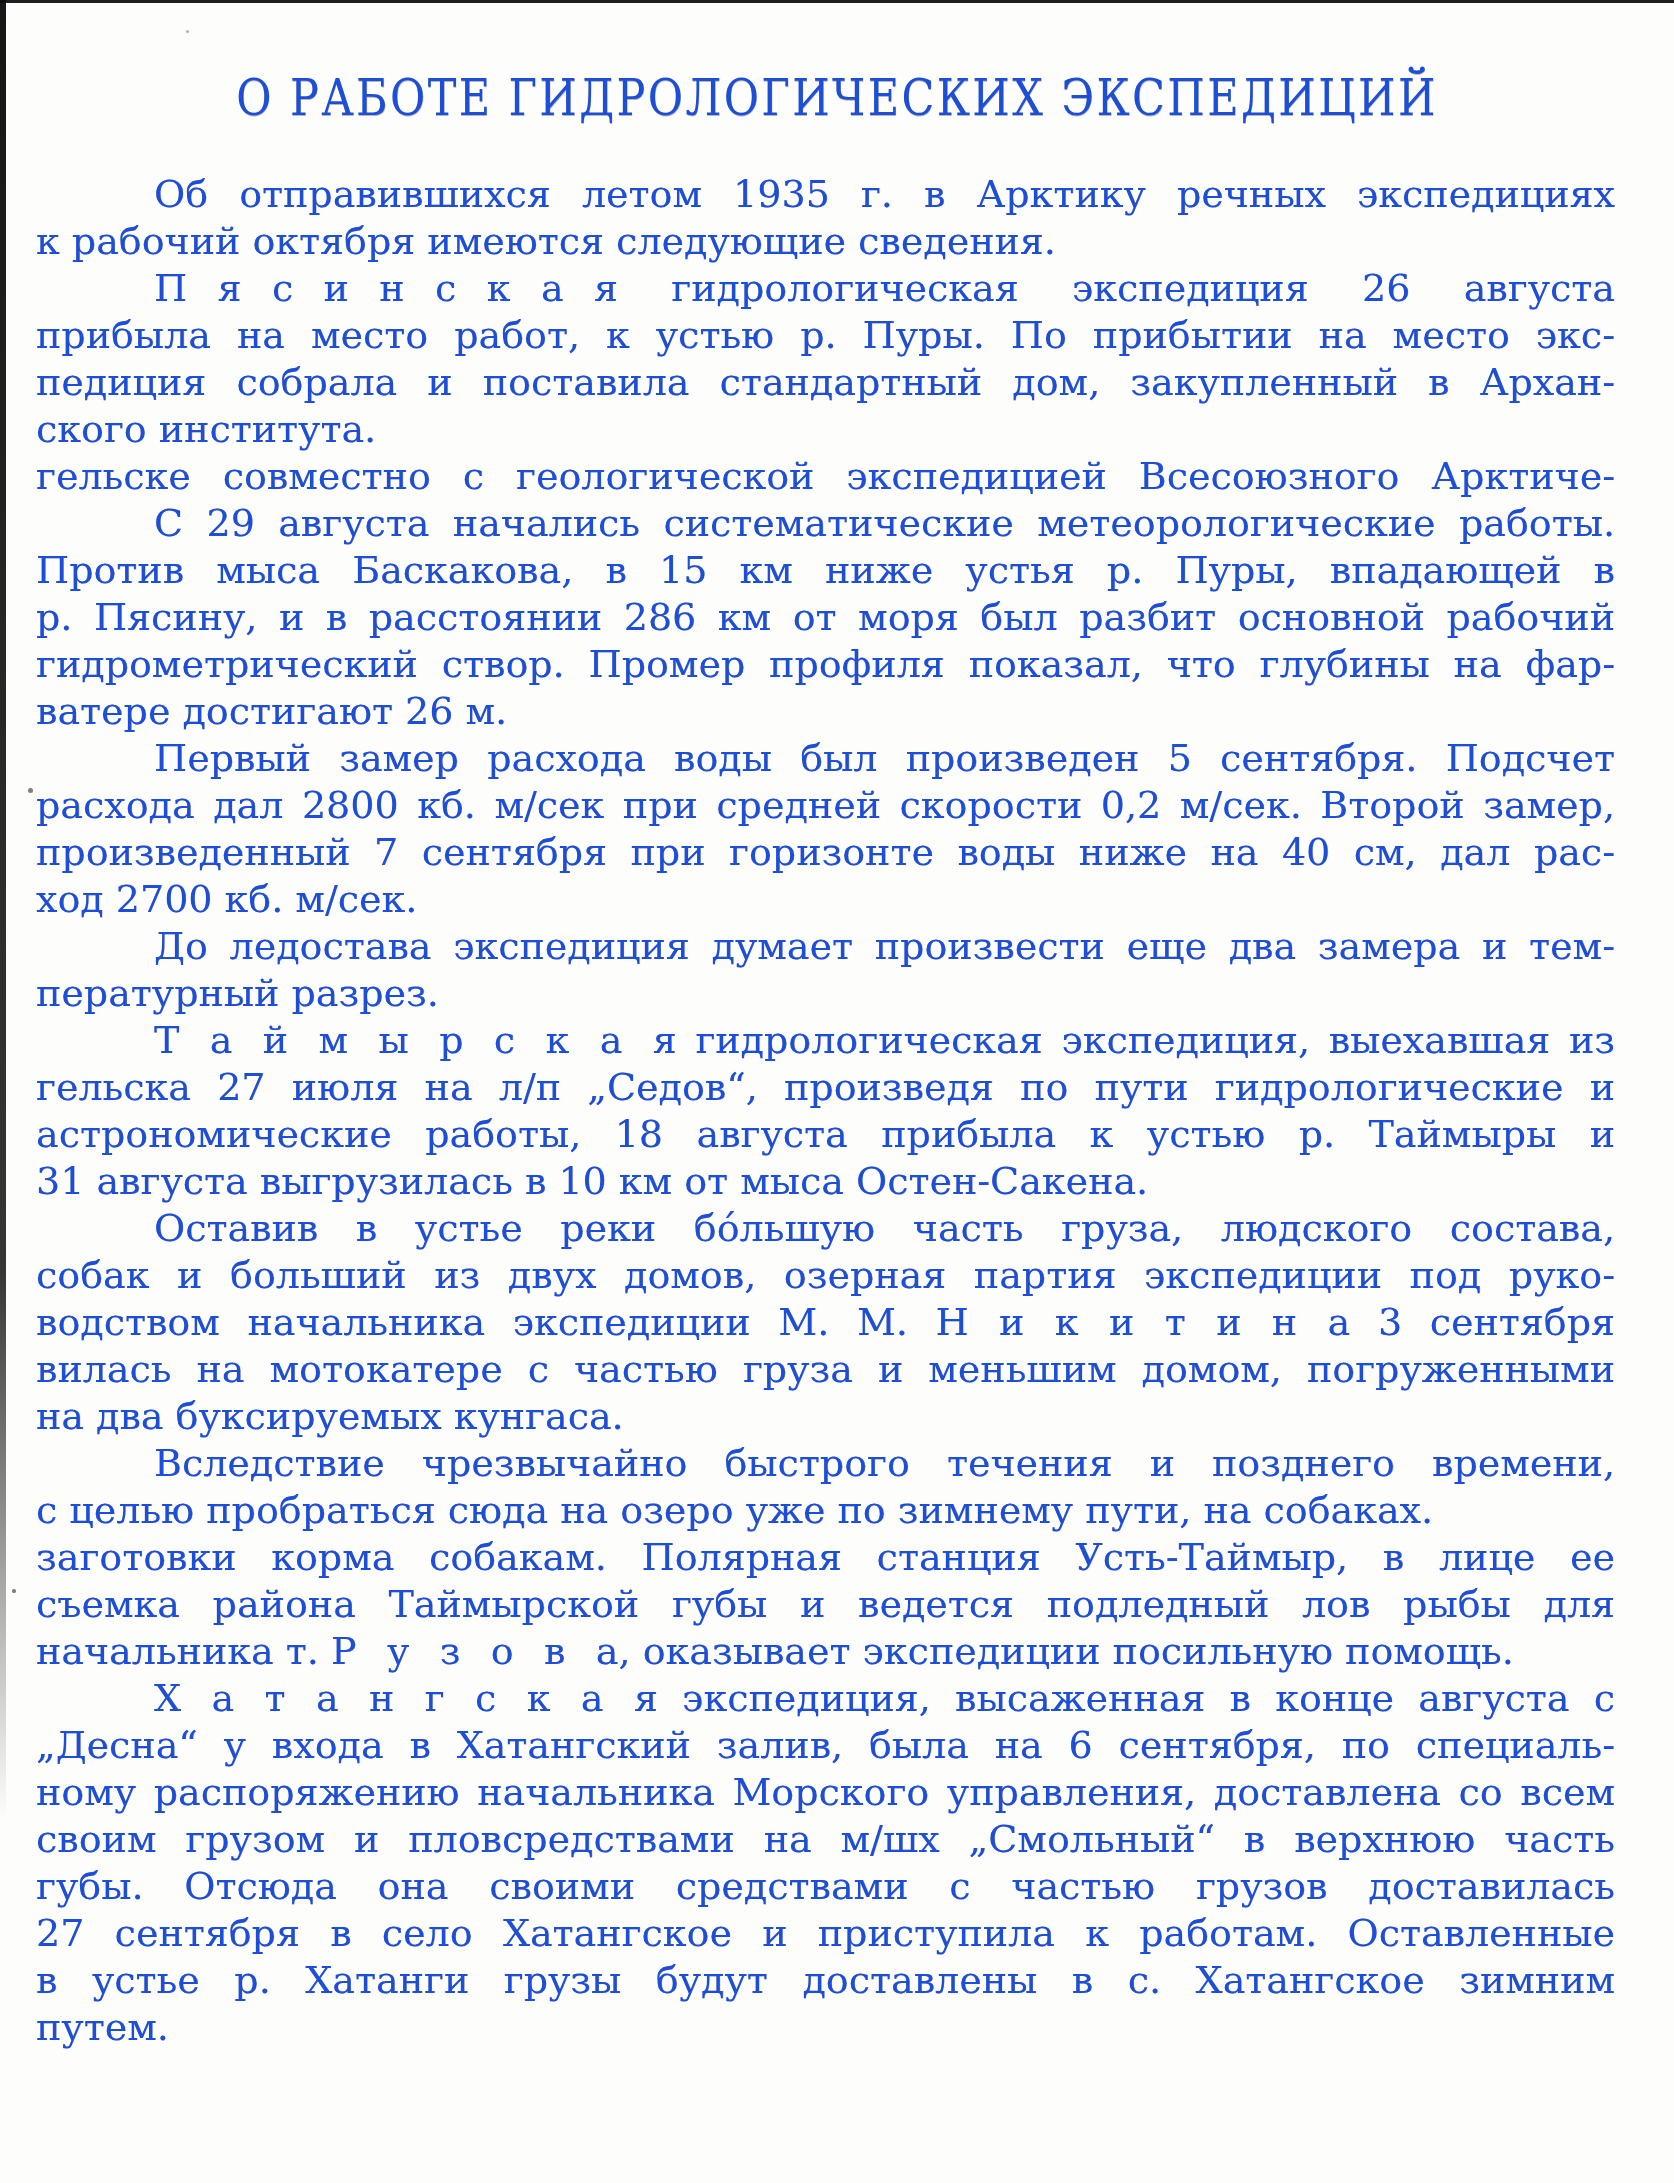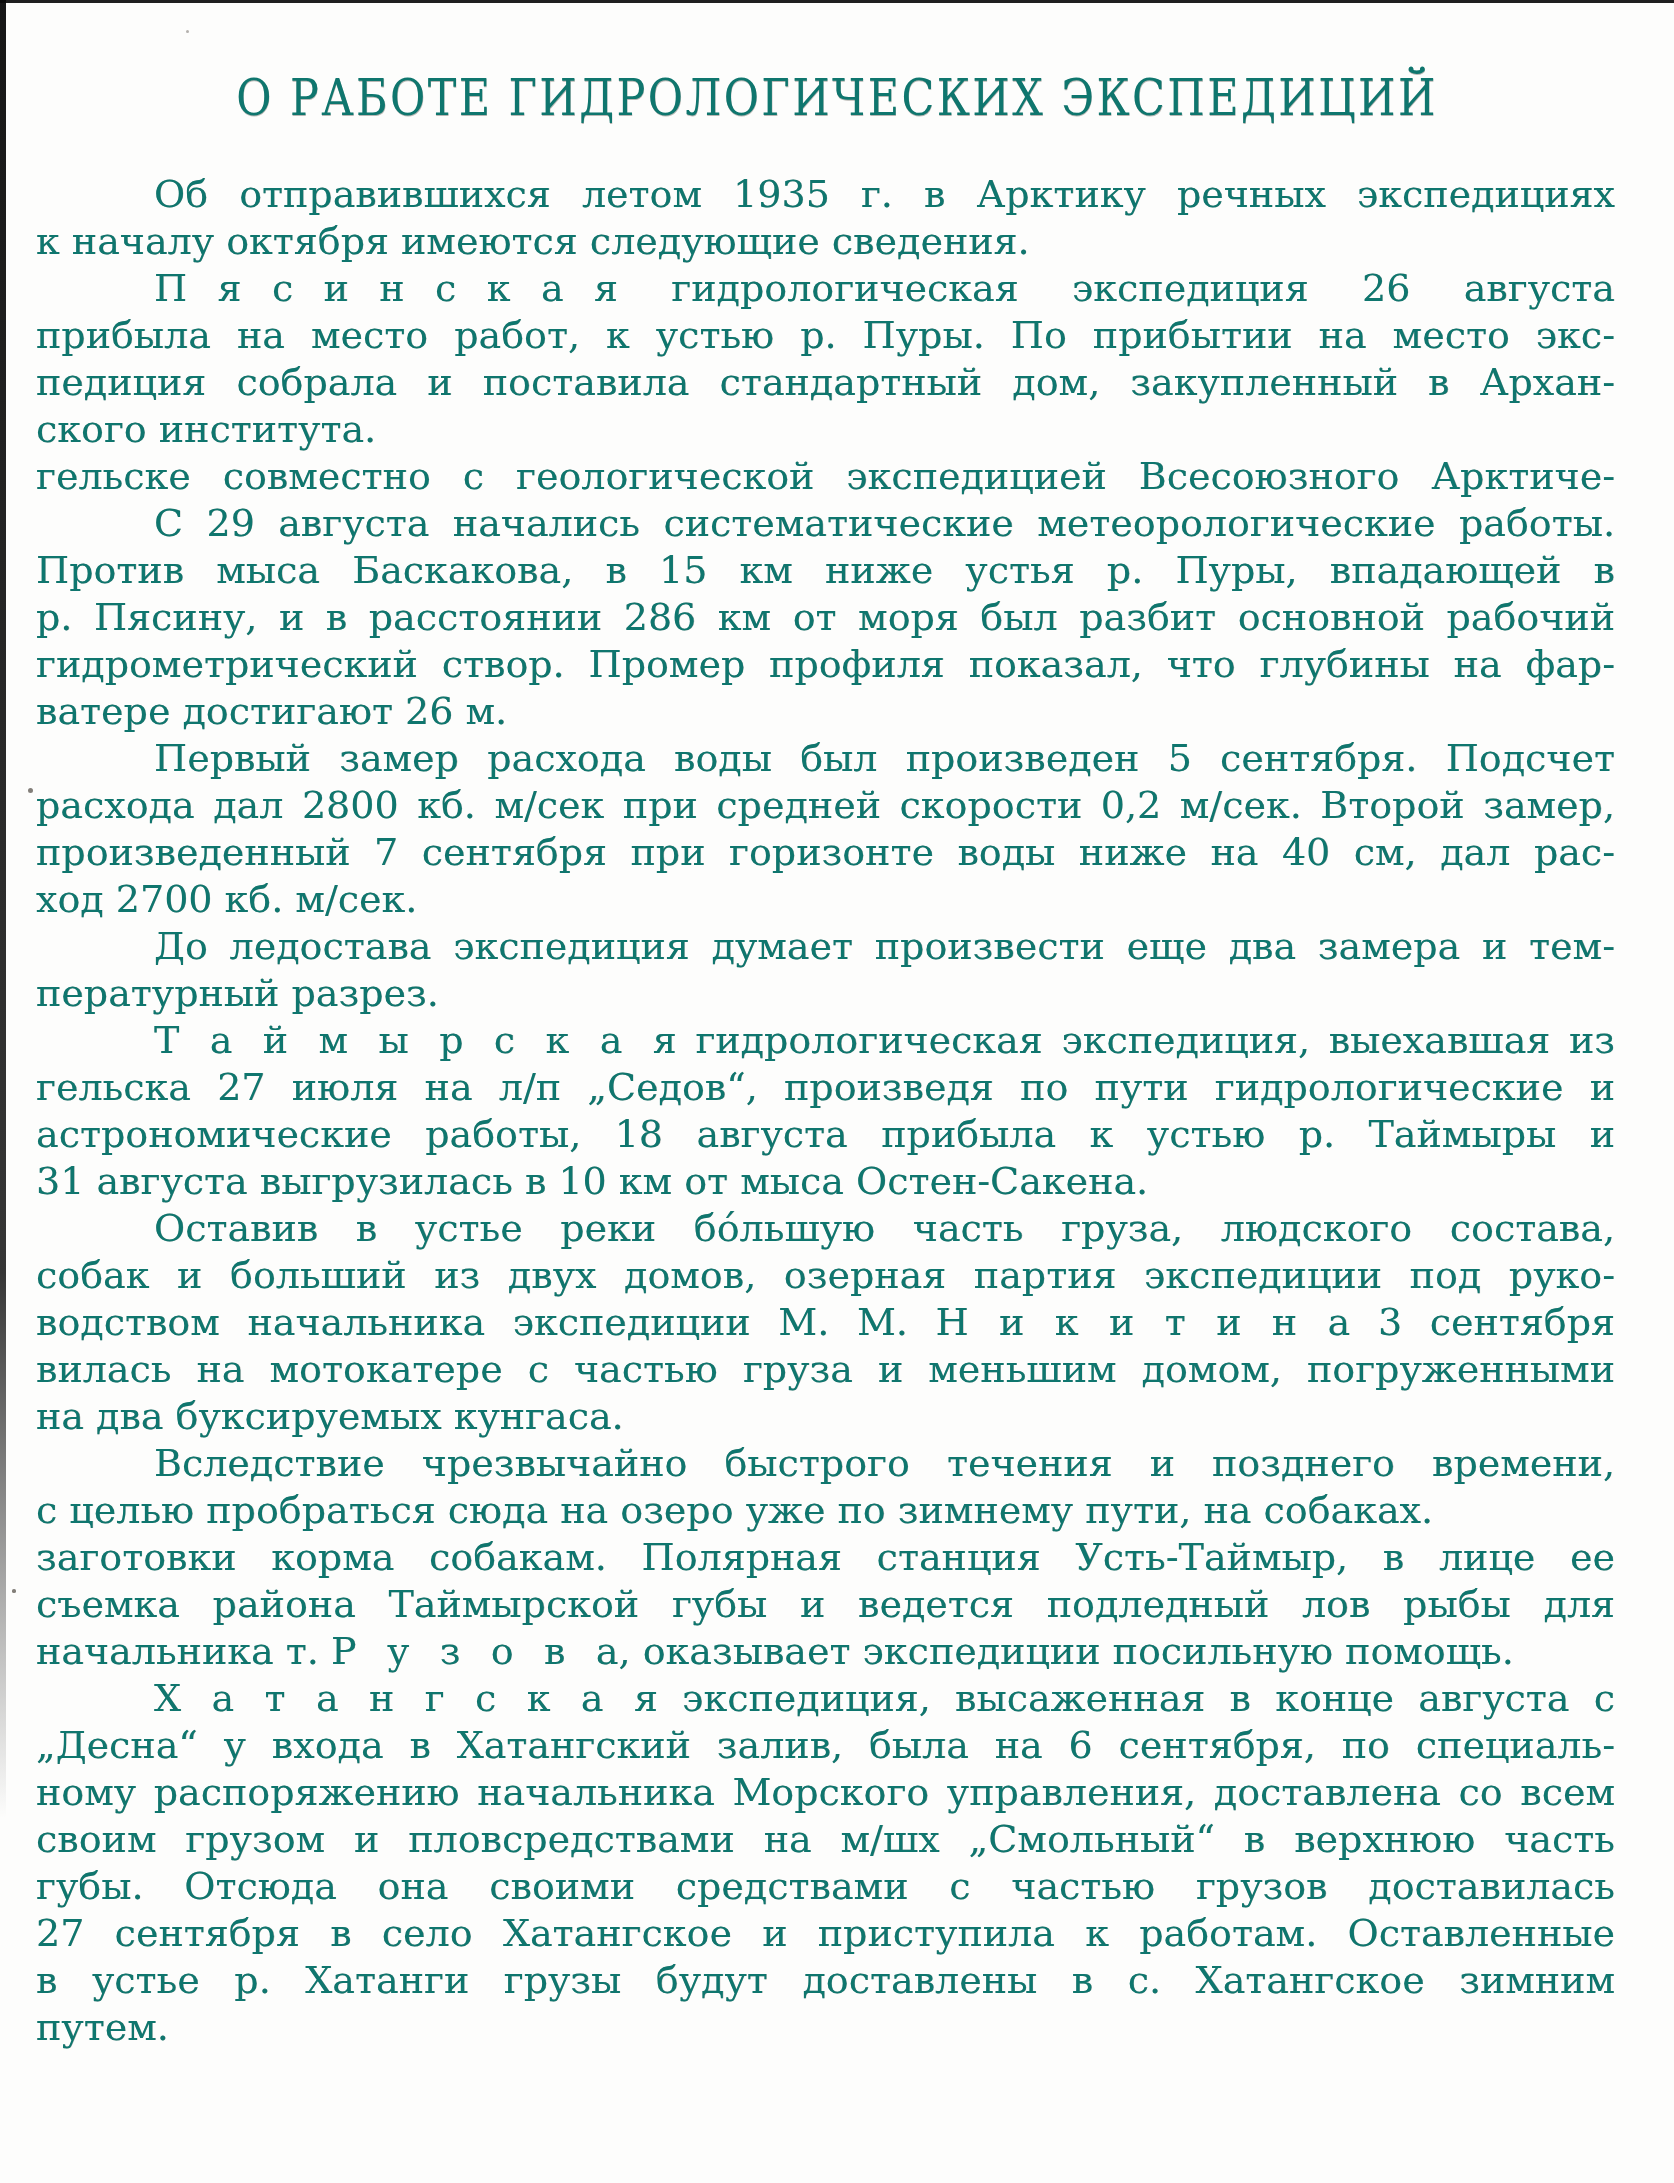--- a/index.html
+++ b/index.html
@@ -7,21 +7,21 @@
     margin: 0;
     padding: 0;
     background: #ffffff;
   }
   .page {
     position: relative;
     width: 1674px;
     height: 2183px;
     background: #fdfdfc;
     overflow: hidden;
-    color: #0f766e;
+    color: #1d4ed8;
     font-family: "DejaVu Serif", "Liberation Serif", serif;
     text-shadow: 0.3px 0.3px 0.4px rgba(30, 22, 14, 0.30);
   }
   
   .edge-top {
     position: absolute;
     top: 0; left: 0;
     width: 1674px; height: 3px;
     background: rgba(12, 12, 12, 0.92);
   }
@@ -88,21 +88,21 @@
   <div class="edge-top"></div>
   <div class="edge-left"></div>
   <div class="speck s1"></div>
   <div class="speck s2"></div>
   <div class="speck s3"></div>
 
   <h1 class="title">О РАБОТЕ ГИДРОЛОГИЧЕСКИХ ЭКСПЕДИЦИЙ</h1>
 
   <div class="article">
       <div class="line first"><span>Об отправившихся летом 1935 г. в Арктику речных экспедициях</span></div>
-      <div class="line end"><span>к началу октября имеются следующие сведения.</span></div>
+      <div class="line end"><span>к рабочий октября имеются следующие сведения.</span></div>
       <div class="line first"><span class="sp">Пясинская</span><span> гидрологическая экспедиция 26 августа благополучно</span></div>
       <div class="line"><span>прибыла на место работ, к устью р. Пуры. По прибытии на место экс-</span></div>
       <div class="line"><span>педиция собрала и поставила стандартный дом, закупленный в Архан-</span></div>
       <div class="line end"><span>ского института.</span></div>
       <div class="line"><span>гельске совместно с геологической экспедицией Всесоюзного Арктиче-</span></div>
       <div class="line first"><span>С 29 августа начались систематические метеорологические работы.</span></div>
       <div class="line"><span>Против мыса Баскакова, в 15 км ниже устья р. Пуры, впадающей в</span></div>
       <div class="line"><span>р. Пясину, и в расстоянии 286 км от моря был разбит основной рабочий</span></div>
       <div class="line"><span>гидрометрический створ. Промер профиля показал, что глубины на фар-</span></div>
       <div class="line end"><span>ватере достигают 26 м.</span></div>

